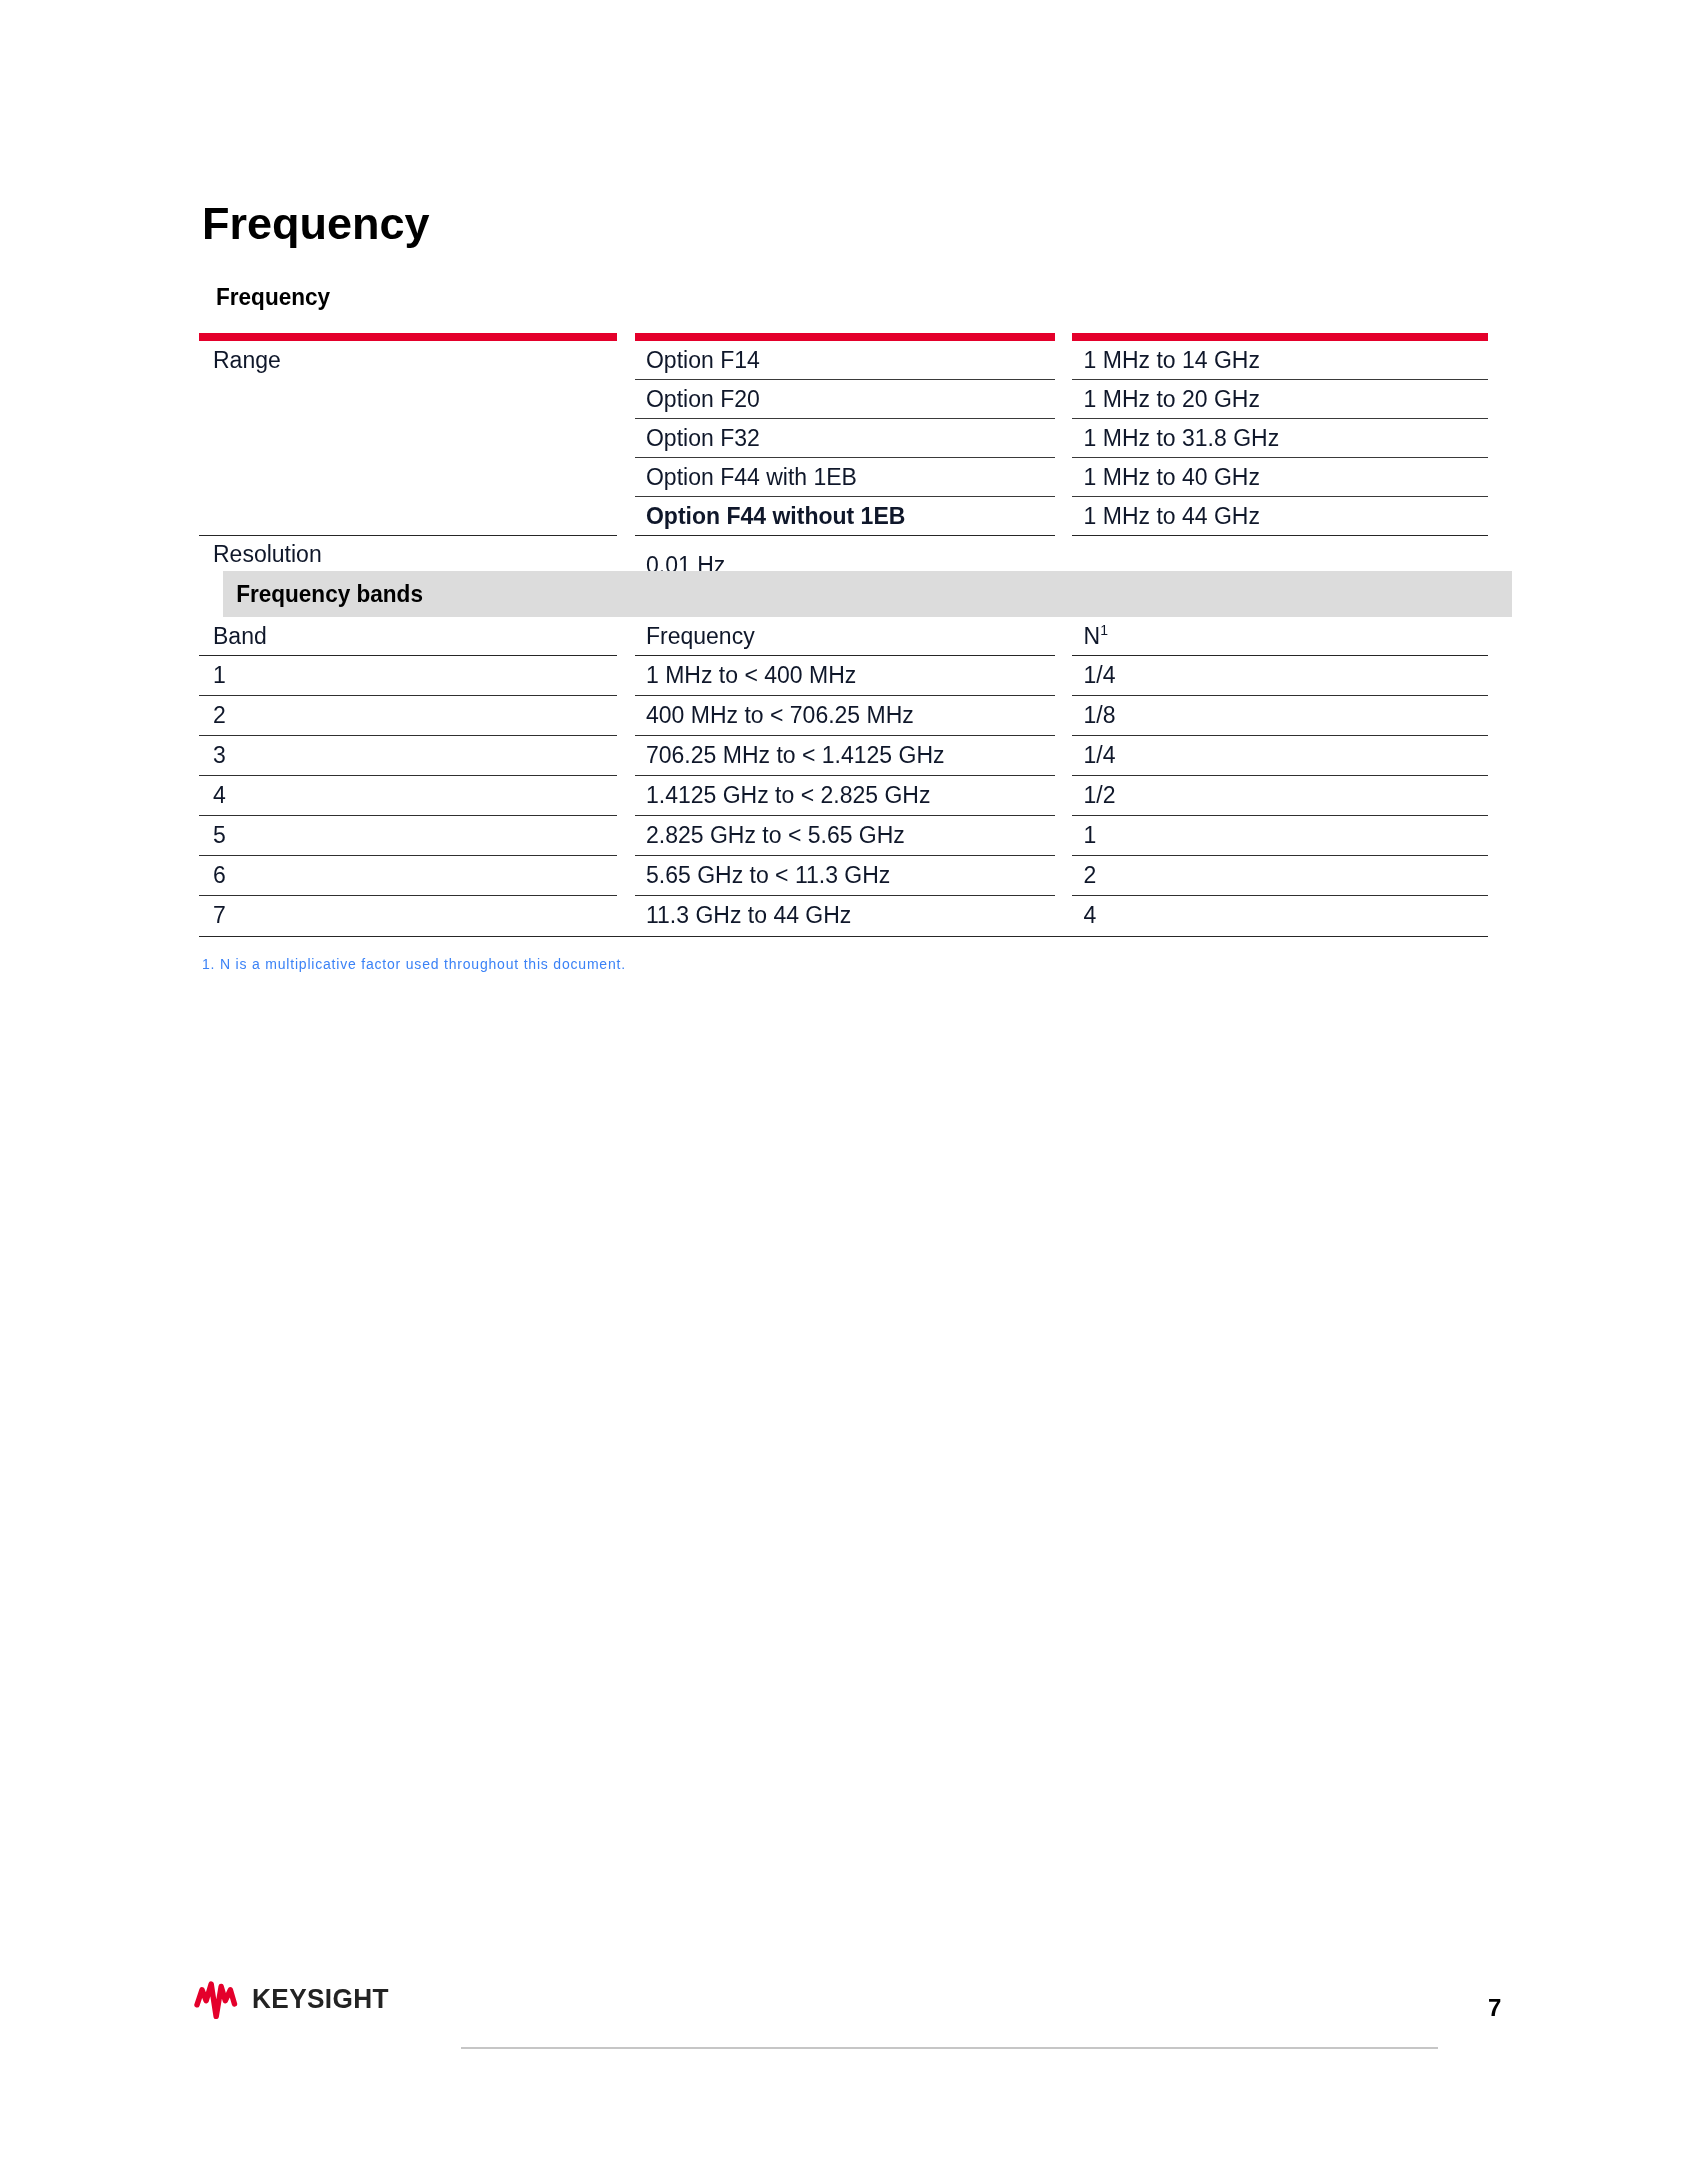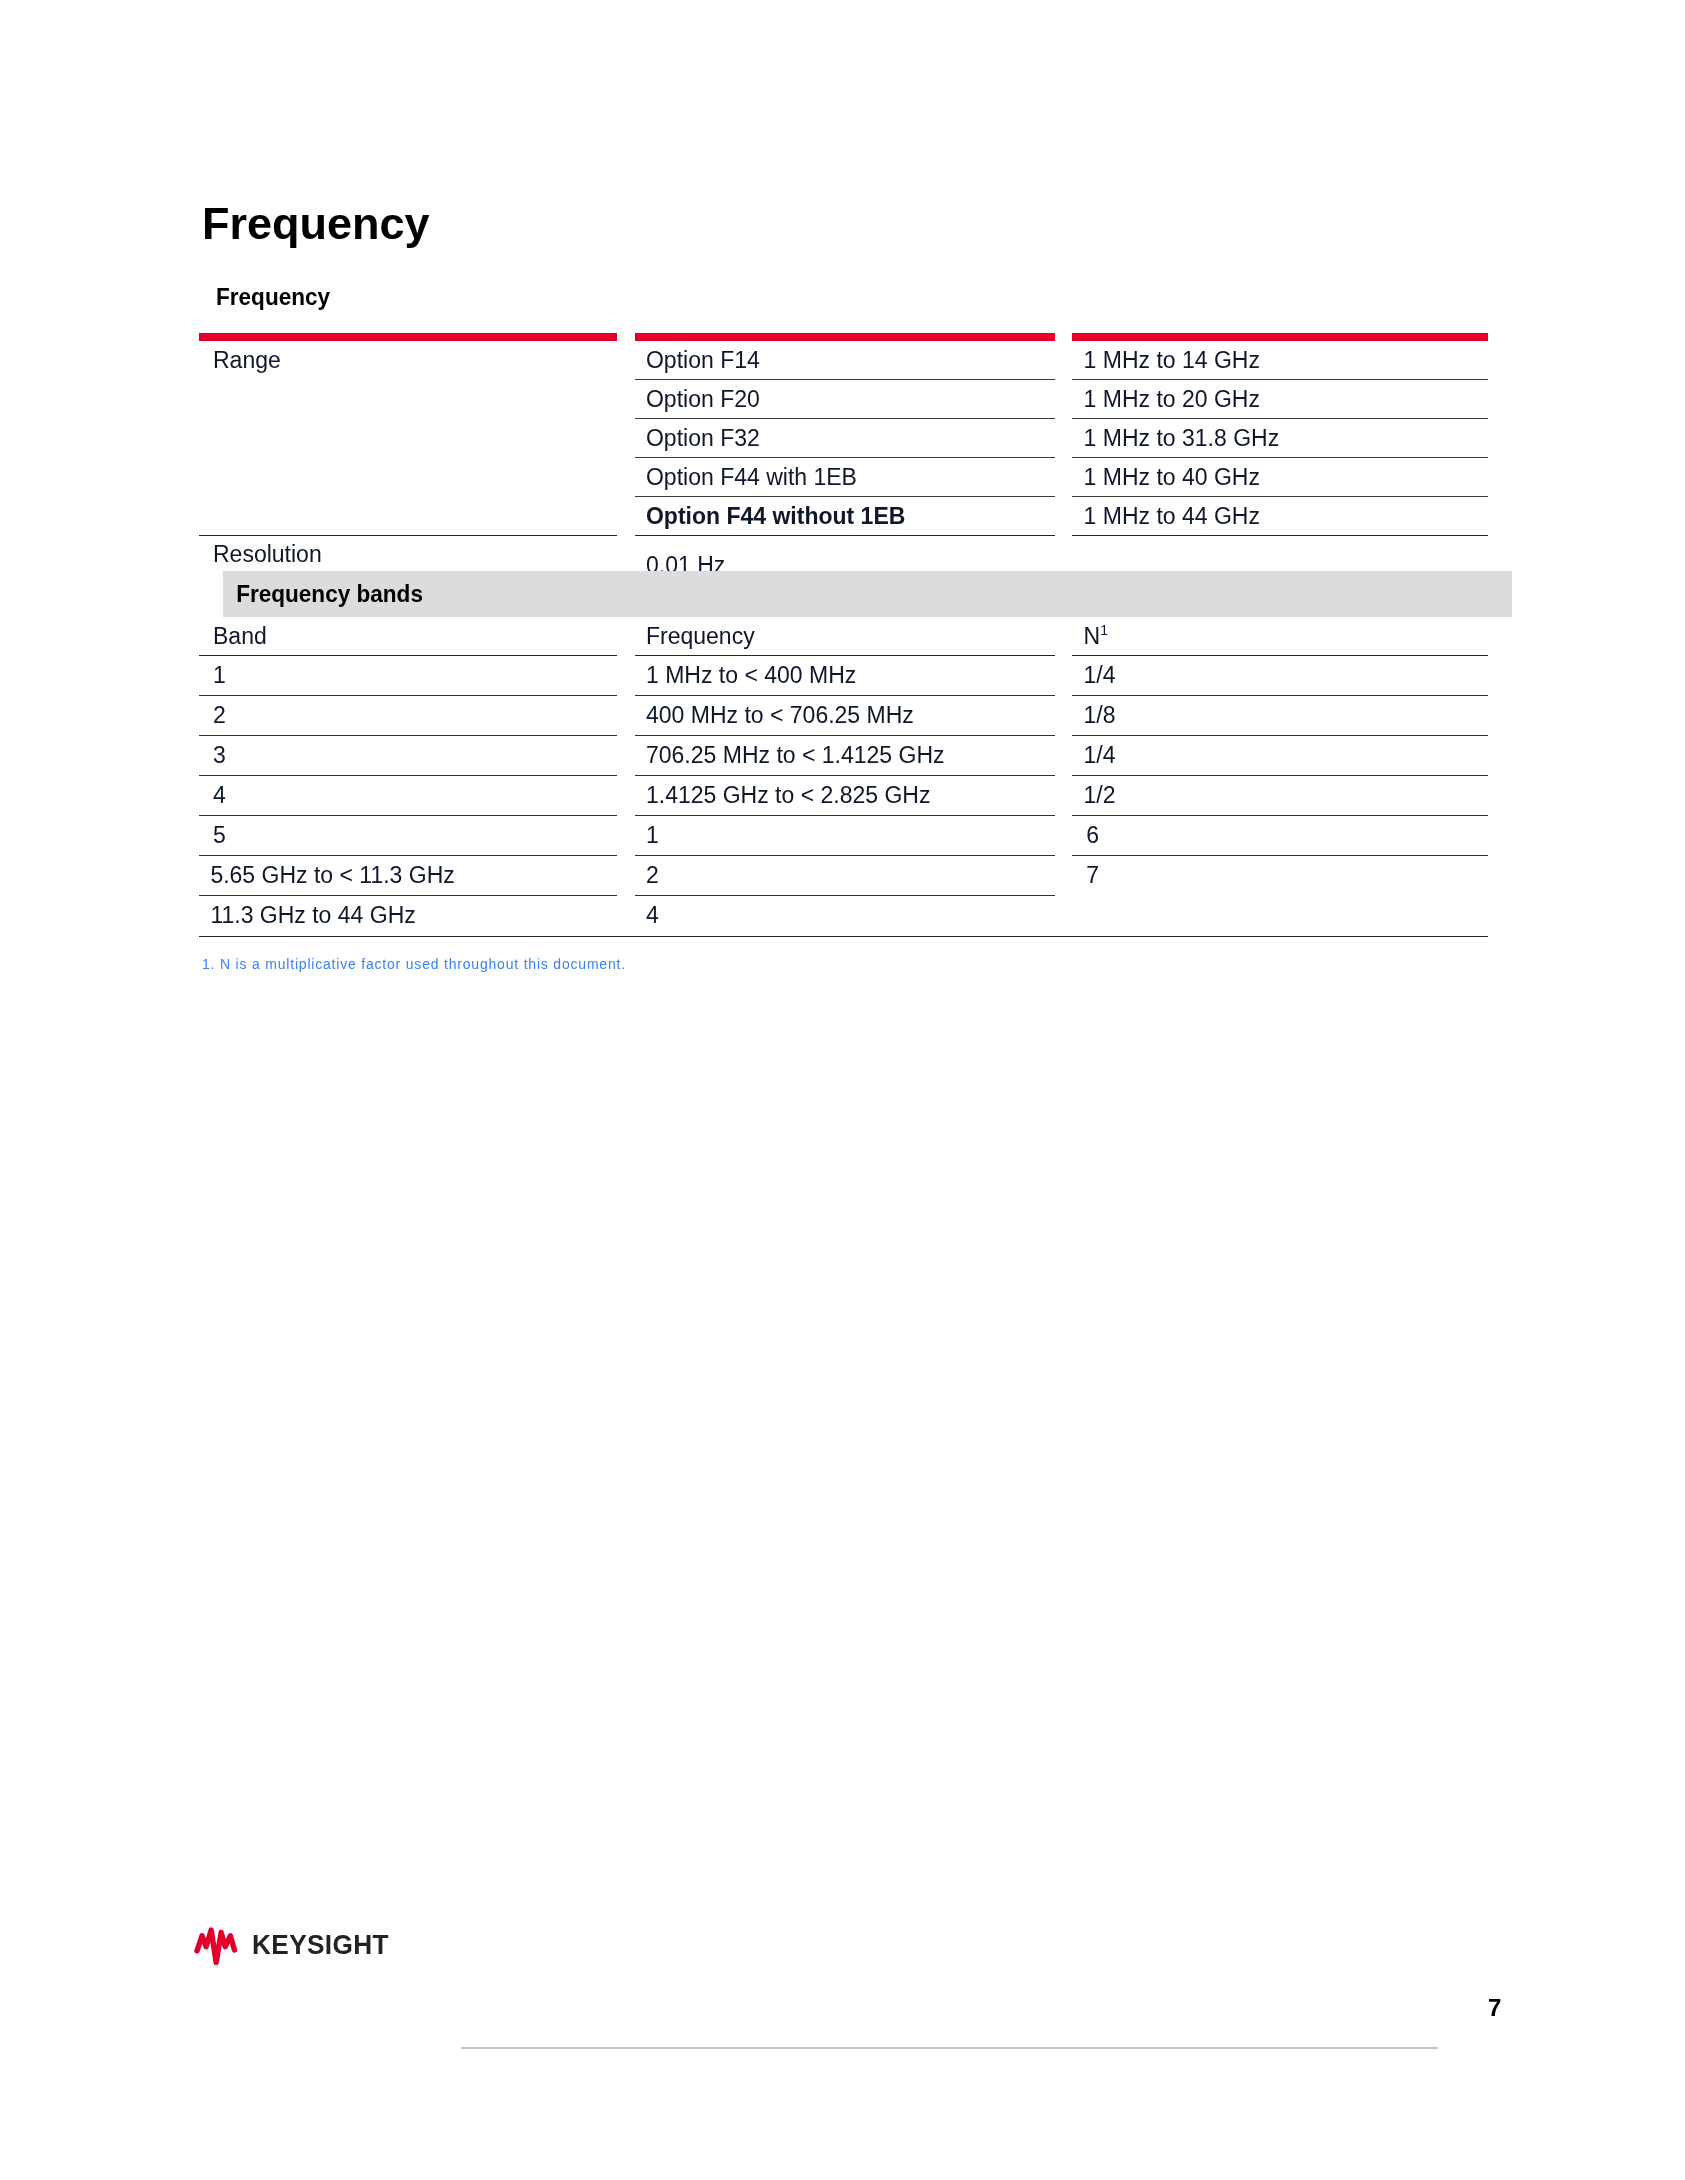--- a/index.html
+++ b/index.html
@@ -122,21 +122,21 @@
     top: 956px;
     font-size: 14px;
     letter-spacing: 0.8px;
     color: #3b82f6;
   }
 
   
   .footer-logo {
     position: absolute;
     left: 194px;
-    top: 1925px;
+    top: 1979px;
     height: 40px;
     display: flex;
     align-items: center;
     gap: 7px;
     text-align: center;
   }
   .logo-text {
     font-size: 27px;
     font-weight: bold;
     letter-spacing: 0.4px;
@@ -216,20 +216,21 @@
 
     <div class="cell c1 row">3</div>
     <div class="cell c2 row">706.25 MHz to &lt; 1.4125 GHz</div>
     <div class="cell c3 row">1/4</div>
 
     <div class="cell c1 row">4</div>
     <div class="cell c2 row">1.4125 GHz to &lt; 2.825 GHz</div>
     <div class="cell c3 row">1/2</div>
 
     <div class="cell c1 row">5</div>
+    <div class="cell c2 row">2.825 GHz to &lt; 5.65 GHz</div>
     <div class="cell c3 row">1</div>
 
     <div class="cell c1 row">6</div>
     <div class="cell c2 row">5.65 GHz to &lt; 11.3 GHz</div>
     <div class="cell c3 row">2</div>
 
     <div class="cell c1 row last">7</div>
     <div class="cell c2 row last">11.3 GHz to 44 GHz</div>
     <div class="cell c3 row last">4</div>
   </div>

